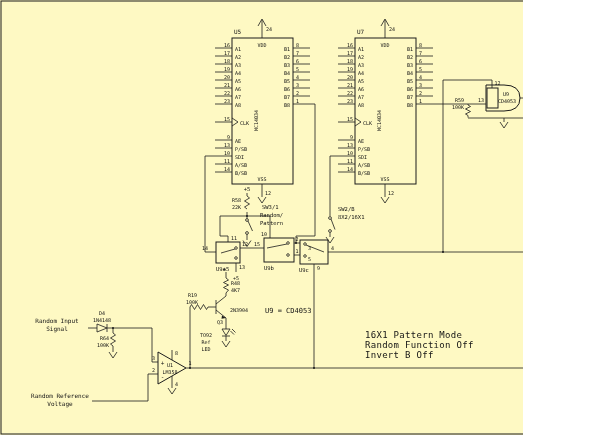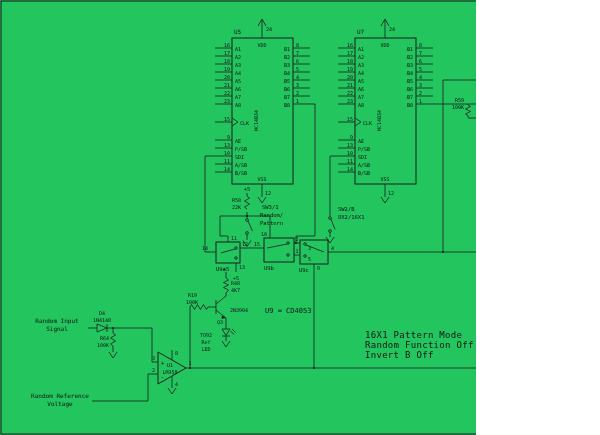--- a/index.html
+++ b/index.html
@@ -1,16 +1,16 @@
 <!DOCTYPE html>
 <html><head>
 <meta charset="utf-8">
 <style>
   html,body{margin:0;background:#fff}
-  .stage{width:476px;height:435px;position:relative;background:#22c55e;overflow:hidden}
+  .stage{width:523px;height:435px;position:relative;background:#fef9c3;overflow:hidden}
   svg{display:block}
   .w{stroke:#1c1c1c;stroke-width:0.8;fill:none}
   .box{stroke:#1c1c1c;stroke-width:1;fill:none}
   .dot{fill:#1c1c1c;stroke:none}
   text{font-family:"DejaVu Sans Mono","Liberation Mono",monospace;fill:#141414}
   .t5{font-size:5px}
   .t55{font-size:5.5px}
   .t6{font-size:6px}
   .t7{font-size:7px}
   .t9{font-size:9px;letter-spacing:.3px}

